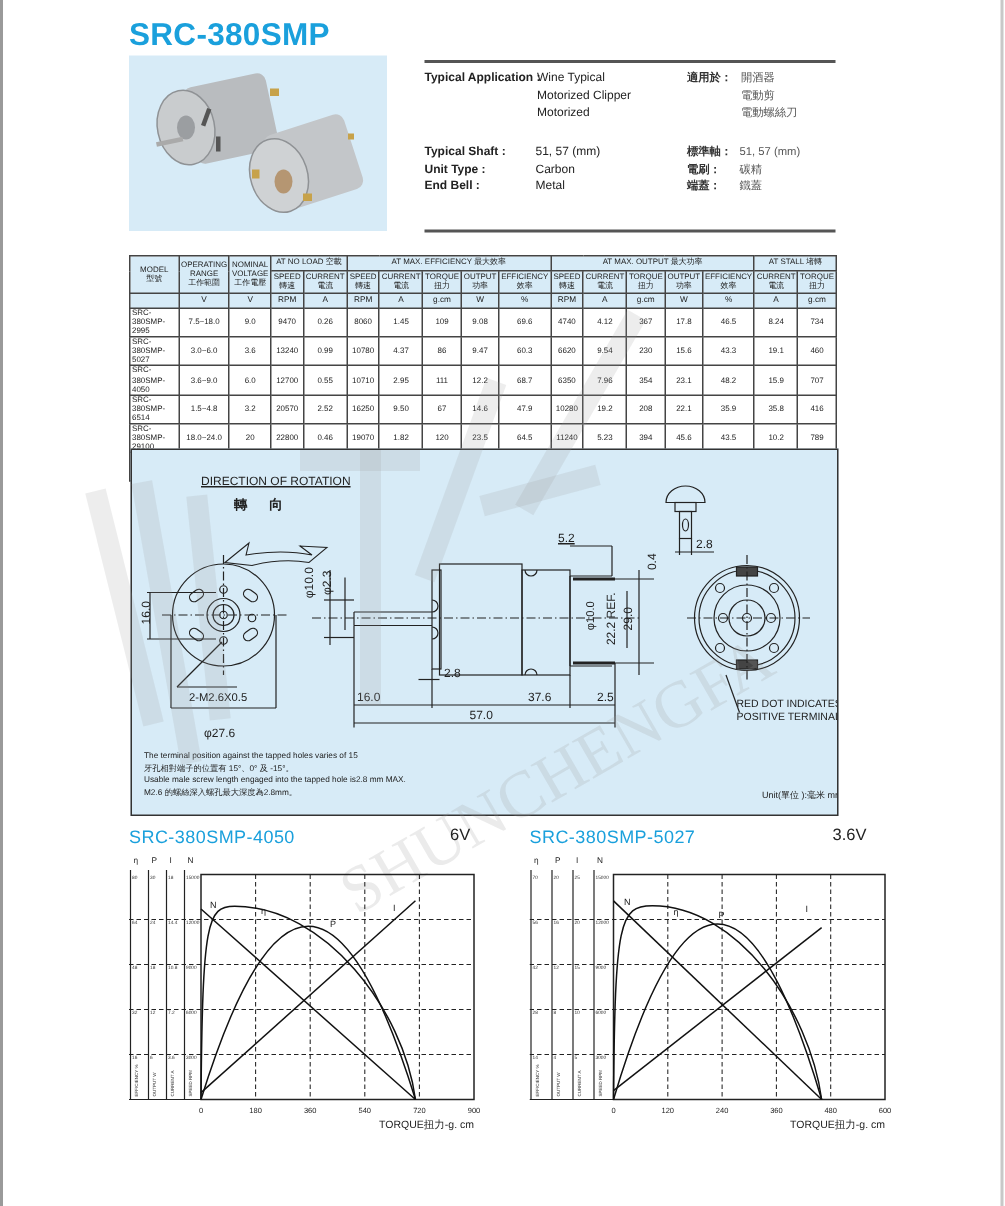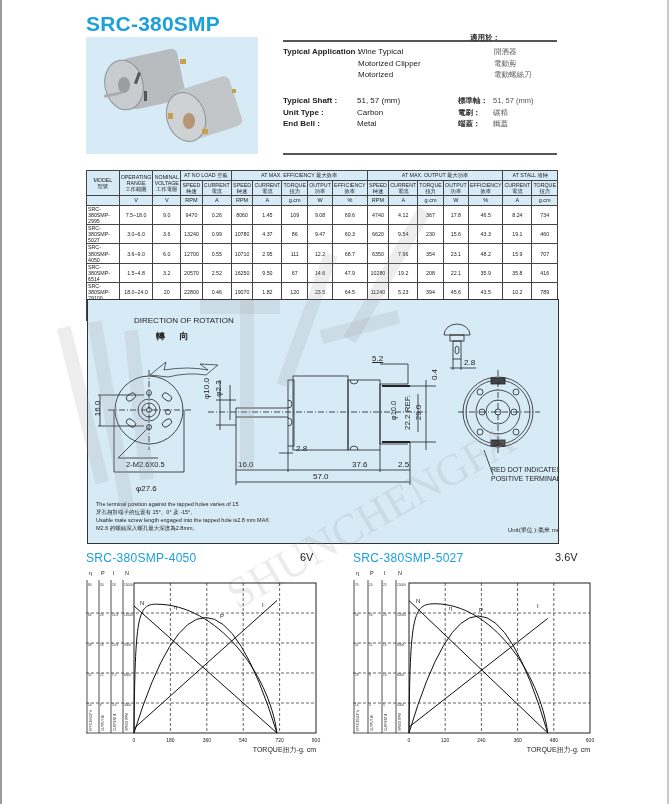--- a/index.html
+++ b/index.html
@@ -68,21 +68,21 @@
   </svg>
 </div>
 
 <div class="spec-rule" style="top:40px;"></div>
 <div class="spec" style="left:283px; top:46px;"><span class="lbl">Typical Application :</span></div>
 <div class="spec" style="left:358px; top:46px;">
   <div>Wine Typical</div>
   <div>Motorized Clipper</div>
   <div>Motorized</div>
 </div>
-<div class="spec-cn" style="left:458px; top:32px;margin-left:12px;"><span class="lbl">適用於：</span></div>
+<div class="spec-cn" style="left:458px; top:46px;"><span class="lbl">適用於：</span></div>
 <div class="spec-cn" style="left:494px; top:46px;">
   <div>開酒器</div>
   <div>電動剪</div>
   <div>電動螺絲刀</div>
 </div>
 
 <div class="spec" style="left:283px; top:95px;">
   <div class="lbl">Typical Shaft :</div>
   <div class="lbl">Unit Type :</div>
   <div class="lbl">End Bell :</div>
@@ -427,21 +427,21 @@
       <circle cx="428" cy="92" r="3"></circle>
       <circle cx="392" cy="132" r="3"></circle>
       <circle cx="428" cy="132" r="3"></circle>
       <rect x="403" y="78" width="14" height="6" fill="#444"></rect>
       <rect x="403" y="140" width="14" height="6" fill="#444"></rect>
       <line x1="370" y1="112" x2="452" y2="112" stroke-dasharray="6,2,1,2"></line>
       <line x1="410" y1="70" x2="410" y2="155" stroke-dasharray="6,2,1,2"></line>
       <line x1="396" y1="150" x2="405" y2="175"></line>
     </g>
   </svg>
-  <div class="d-text" style="left:34px; top:16px; font-size:8px; padding-left:12px;">DIRECTION OF ROTATION</div>
+  <div class="d-text" style="left:34px; top:16px; font-size:8px; text-decoration:underline;padding-left:12px;">DIRECTION OF ROTATION</div>
   <div class="d-text" style="left:68px; top:30px; font-size:9px; font-weight:bold; letter-spacing:6px;">轉 向</div>
   <div class="d-text" style="left:2px; top:104px; font-size:8px; transform:rotate(-90deg);">16.0</div>
   <div class="d-text" style="left:38px; top:160px; font-size:7.5px;">2-M2.6X0.5</div>
   <div class="d-text" style="left:48px; top:184px; font-size:8px;">φ27.6</div>
   <div class="d-text" style="left:108px; top:84px; font-size:8px; transform:rotate(-90deg);">φ10.0</div>
   <div class="d-text" style="left:122px; top:84px; font-size:8px; transform:rotate(-90deg);">φ2.3</div>
   <div class="d-text" style="left:284px; top:54px; font-size:8px; text-decoration:underline;">5.2</div>
   <div class="d-text" style="left:341px; top:70px; font-size:8px; transform:rotate(-90deg);">0.4</div>
   <div class="d-text" style="left:208px; top:144px; font-size:8px;">2.8</div>
   <div class="d-text" style="left:150px; top:160px; font-size:8px;">16.0</div>

